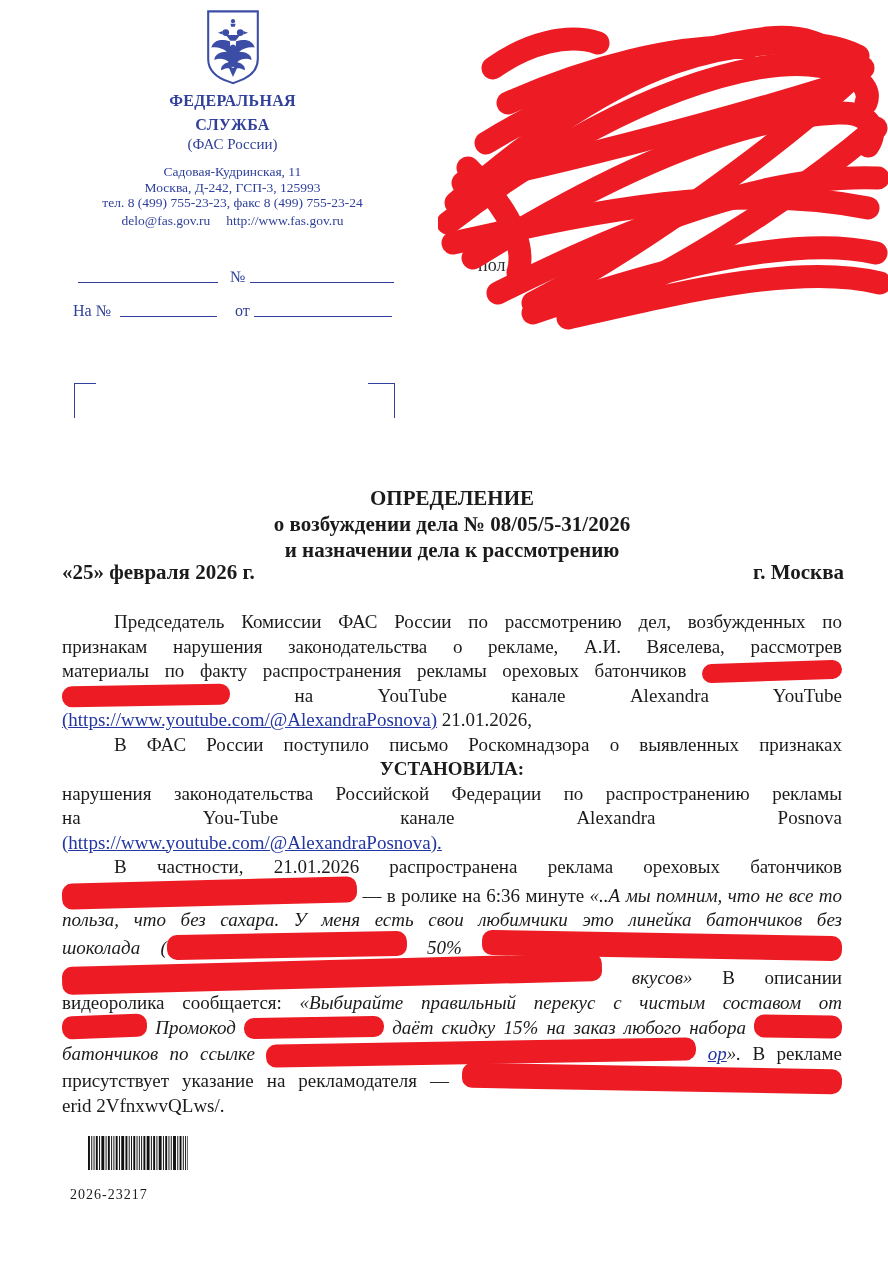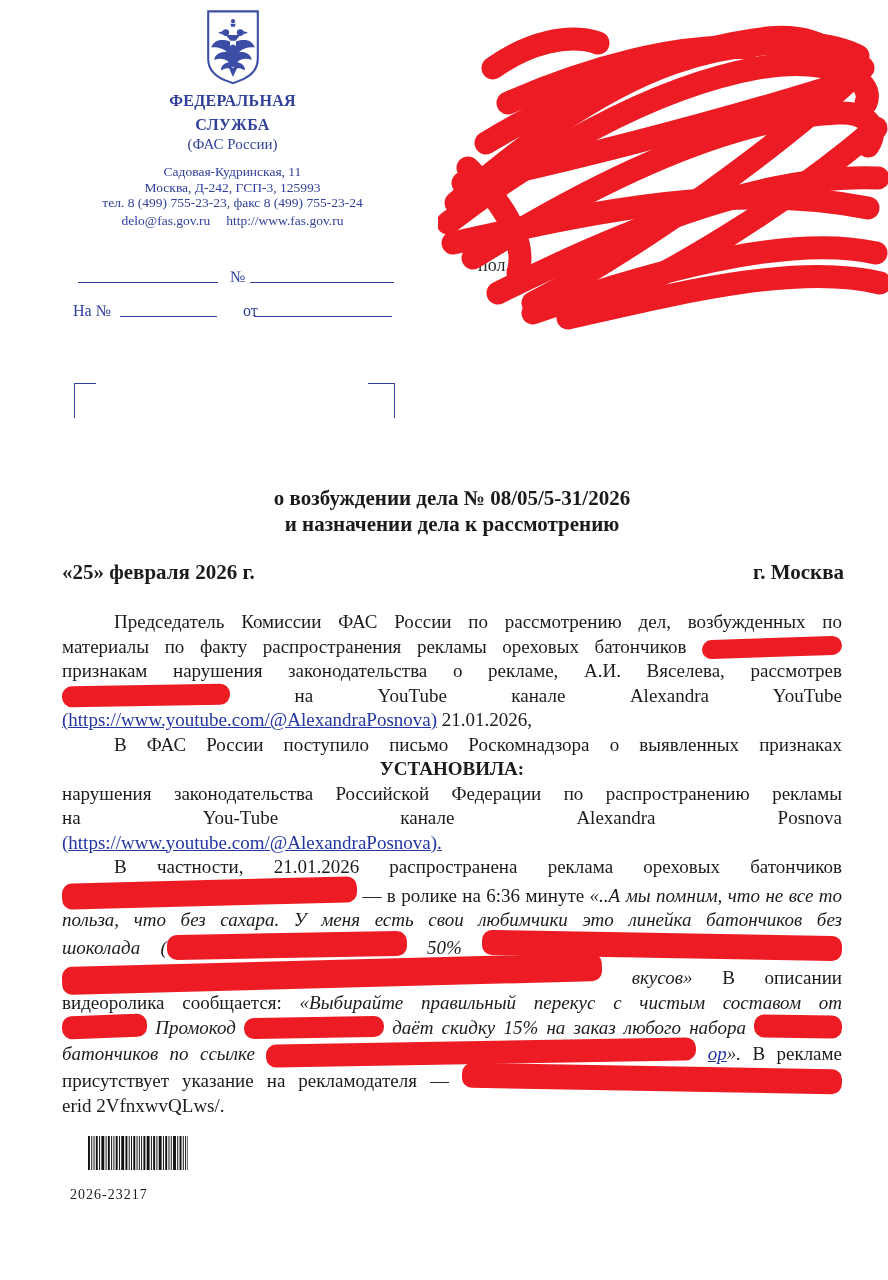--- a/index.html
+++ b/index.html
@@ -23,21 +23,21 @@
   .contacts{font-size:13.5px;margin-top:2px;display:flex;justify-content:center;gap:16px;}
   
   .ref-form{position:absolute;left:60px;top:260px;width:345px;height:70px;color:var(--navy);font-size:16px;}
   .ref-form .lbl{position:absolute;}
   .ul{position:absolute;border-bottom:1.6px solid var(--navy);height:16px;}
   .ul1{left:18px;top:6px;width:140px;}
   .lbl-no{left:170px;top:8px;}
   .ul2{left:190px;top:6px;width:144px;}
   .lbl-onno{left:13px;top:42px;}
   .ul3{left:60px;top:40px;width:97px;}
-  .lbl-from{left:175px;top:42px;margin-left:8px;}
+  .lbl-from{left:175px;top:42px;}
   .ul4{left:194px;top:40px;width:138px;}
   
   .cmark{position:absolute;top:383px;width:21px;height:34px;}
   .cmark.l{left:74px;border-left:1.6px solid var(--navy);border-top:1.6px solid var(--navy);}
   .cmark.r{left:368px;width:26px;border-right:1.6px solid var(--navy);border-top:1.6px solid var(--navy);}
   
   .scribble{position:absolute;left:438px;top:8px;width:450px;height:326px;}
   .scribble svg{width:100%;height:100%;}
   .peek-fragment{position:absolute;left:478px;top:255px;font-size:18px;color:#2a2a2a;z-index:0;}
   .scribble{z-index:1;}
@@ -125,33 +125,34 @@
     <span class="lbl lbl-onno">На №</span>
     <span class="ul ul3"></span>
     <span class="lbl lbl-from">от</span>
     <span class="ul ul4"></span>
   </div>
 
   <div class="cmark l"></div>
   <div class="cmark r"></div>
 
   <div class="doc-title">
+    <div>ОПРЕДЕЛЕНИЕ</div>
     <div>о возбуждении дела № 08/05/5-31/2026</div>
     <div>и назначении дела к рассмотрению</div>
   </div>
 
   <div class="dateline">
     <span>«25» февраля 2026 г.</span>
     <span>г. Москва</span>
   </div>
 
   <div class="bodytext" id="body-flow">
       <div class="line ind"><span class="">Председатель Комиссии ФАС России по рассмотрению дел, возбужденных по</span></div>
+      <div class="line"><span class="">признакам нарушения законодательства о рекламе, А.И. Вяселева, рассмотрев</span></div>
       <div class="line"><span class="">материалы по факту распространения рекламы ореховых батончиков</span> <span class="redact" style="width: 140px; height: 19px; transform: rotate(-2deg);"></span></div>
-      <div class="line"><span class="">признакам нарушения законодательства о рекламе, А.И. Вяселева, рассмотрев</span></div>
       <div class="line"><span class="redact" style="width: 168px; height: 21px; transform: rotate(-1deg);"></span> <span class="">на YouTube канале Alexandra YouTube</span></div>
       <div class="line last"><span class="lnk">(https://www.youtube.com/@AlexandraPosnova)</span> <span class="">21.01.2026,</span></div>
       <div class="line ind"><span class="">В ФАС России поступило письмо Роскомнадзора о выявленных признаках</span></div>
       <div class="line ctr"><span class="bd">УСТАНОВИЛА:</span></div>
       <div class="line"><span class="">нарушения законодательства Российской Федерации по распространению рекламы</span></div>
       <div class="line"><span class="">на You-Tube канале Alexandra Posnova</span></div>
       <div class="line last"><span class="lnk">(https://www.youtube.com/@AlexandraPosnova).</span></div>
       <div class="line ind"><span class="">В частности, 21.01.2026 распространена реклама ореховых батончиков</span></div>
       <div class="line"><span class="redact" style="width: 295px; height: 26px; transform: rotate(-1.5deg);"></span> <span class="">— в ролике на 6:36 минуте</span> <span class="it">«..А мы помним, что не все то</span></div>
       <div class="line"><span class="it">польза, что без сахара. У меня есть свои любимчики это линейка батончиков без</span></div>

